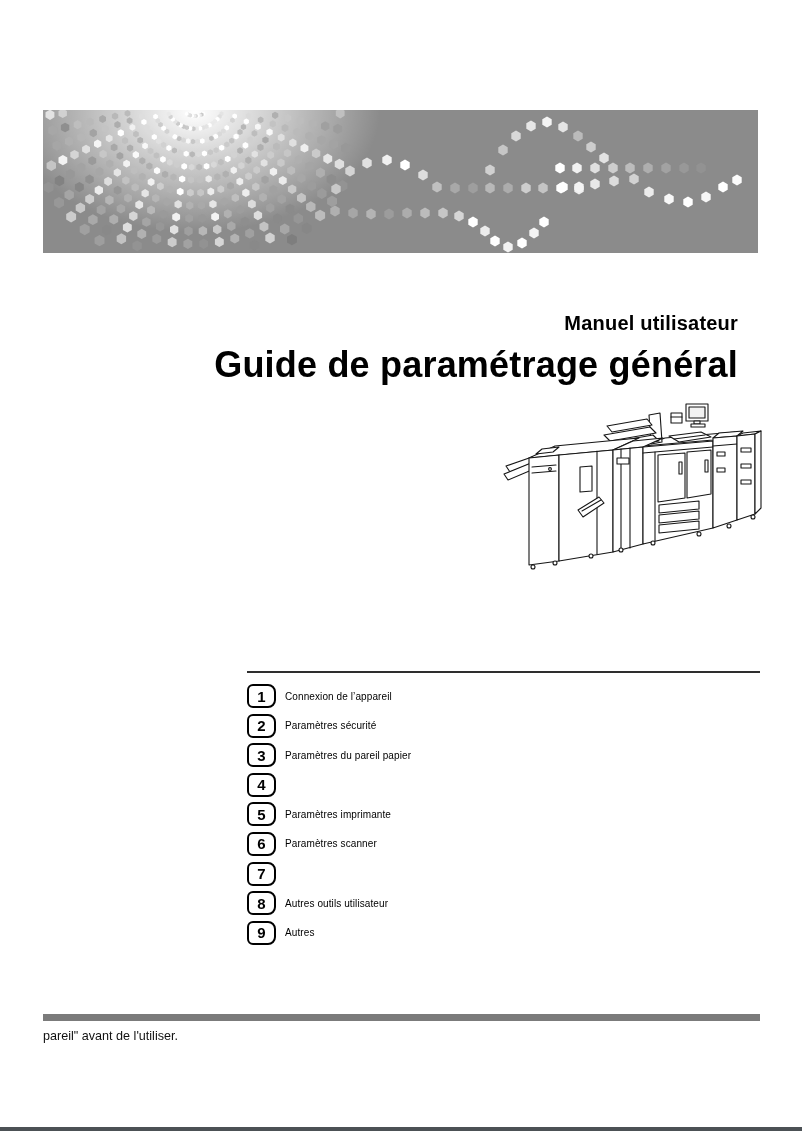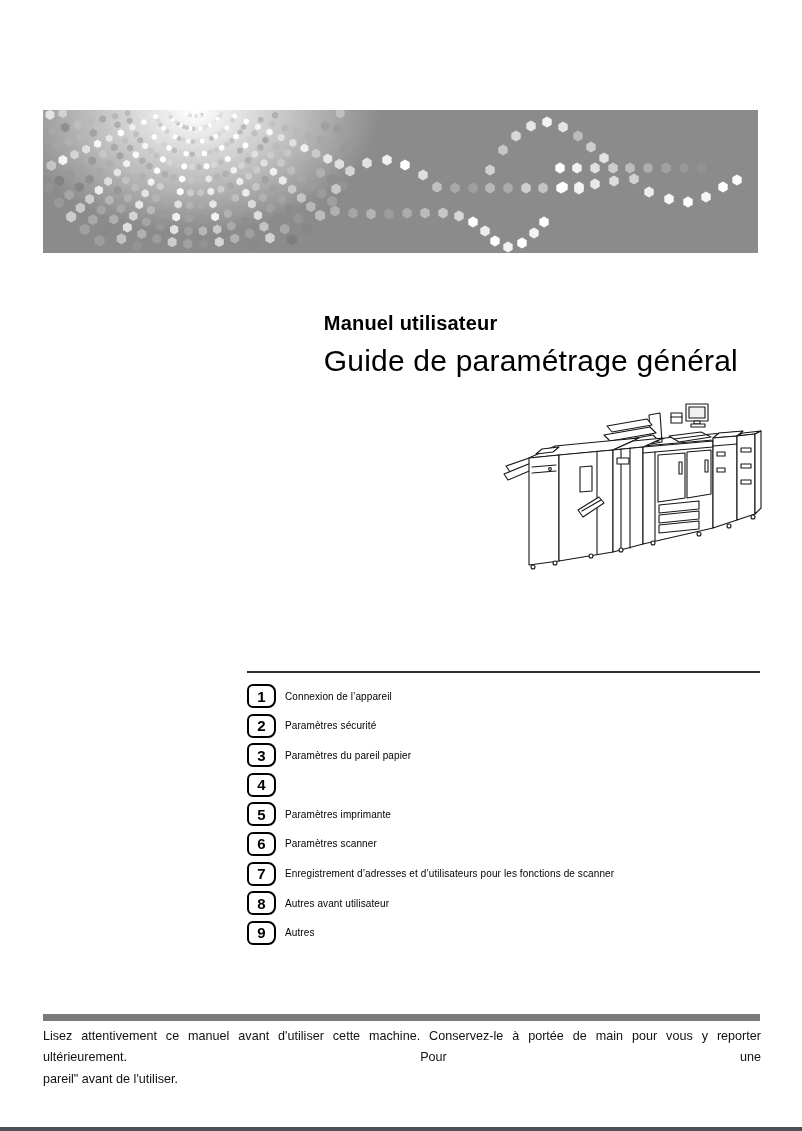--- a/index.html
+++ b/index.html
@@ -3,23 +3,23 @@
 <meta charset="utf-8">
 <style>
   html,body{margin:0;padding:0;background:#e8e8e8;}
   .page{
     position:relative;width:802px;height:1131px;margin:0 auto;
     background:#ffffff;overflow:hidden;
     font-family:"Liberation Sans",sans-serif;color:#000;
   }
   .banner{position:absolute;left:43px;top:110px;width:715px;height:143px;}
   .banner svg{display:block;}
-  .titles{position:absolute;right:64px;top:312px;text-align:left;white-space:nowrap;}
+  .titles{position:absolute;right:64px;top:312px;text-align:right;white-space:nowrap;}
   .kicker{font-size:20px;font-weight:bold;letter-spacing:0.2px;}
-  .main-title{font-size:30px;font-weight:normal;margin-top:9px;letter-spacing:0.2px;}
+  .main-title{font-size:36px;font-weight:bold;margin-top:9px;letter-spacing:0.2px;}
   .machine{position:absolute;left:503px;top:400px;width:260px;height:170px;}
   .rule{position:absolute;left:247px;top:671px;width:513px;height:2.2px;background:var(--rule,#2e2e2e);}
   .chapters{position:absolute;left:247px;top:684px;width:530px;}
   .chapter-row{display:flex;align-items:center;height:24px;margin-bottom:5.6px;}
   .chapter-badge{
     flex:0 0 auto;width:29px;height:24px;box-sizing:border-box;
     border:2.6px solid #000;border-radius:6px 8px 8px 6px;background:#fff;
     display:flex;align-items:center;justify-content:center;
     font-size:15px;font-weight:bold;
   }
@@ -499,32 +499,30 @@
       <div class="chapter-row">
         <span class="chapter-badge">5</span>
         <span class="chapter-label">Paramètres imprimante</span>
       </div>
       <div class="chapter-row">
         <span class="chapter-badge">6</span>
         <span class="chapter-label">Paramètres scanner</span>
       </div>
       <div class="chapter-row">
         <span class="chapter-badge">7</span>
-        <span class="chapter-label">Enregistrement d’adresses et d’utilisateurs pour les fonctions de scanner</span>
       </div>
       <div class="chapter-row">
         <span class="chapter-badge">8</span>
-        <span class="chapter-label">Autres avant utilisateur</span>
+        <span class="chapter-label">Autres outils utilisateur</span>
       </div>
       <div class="chapter-row">
         <span class="chapter-badge">9</span>
         <span class="chapter-label">Autres</span>
       </div>
     </div>
 
   <div class="footer-bar"></div>
   <div class="footer-text" id="footer-text">
-      <div class="justify">Lisez attentivement ce manuel avant d'utiliser cette machine. Conservez-le à portée de main pour vous y reporter ultérieurement. Pour une</div>
       <div>pareil" avant de l'utiliser.</div>
     </div>
   <div class="bottom-strip"></div>
 
 </div>
 
 </body></html>

